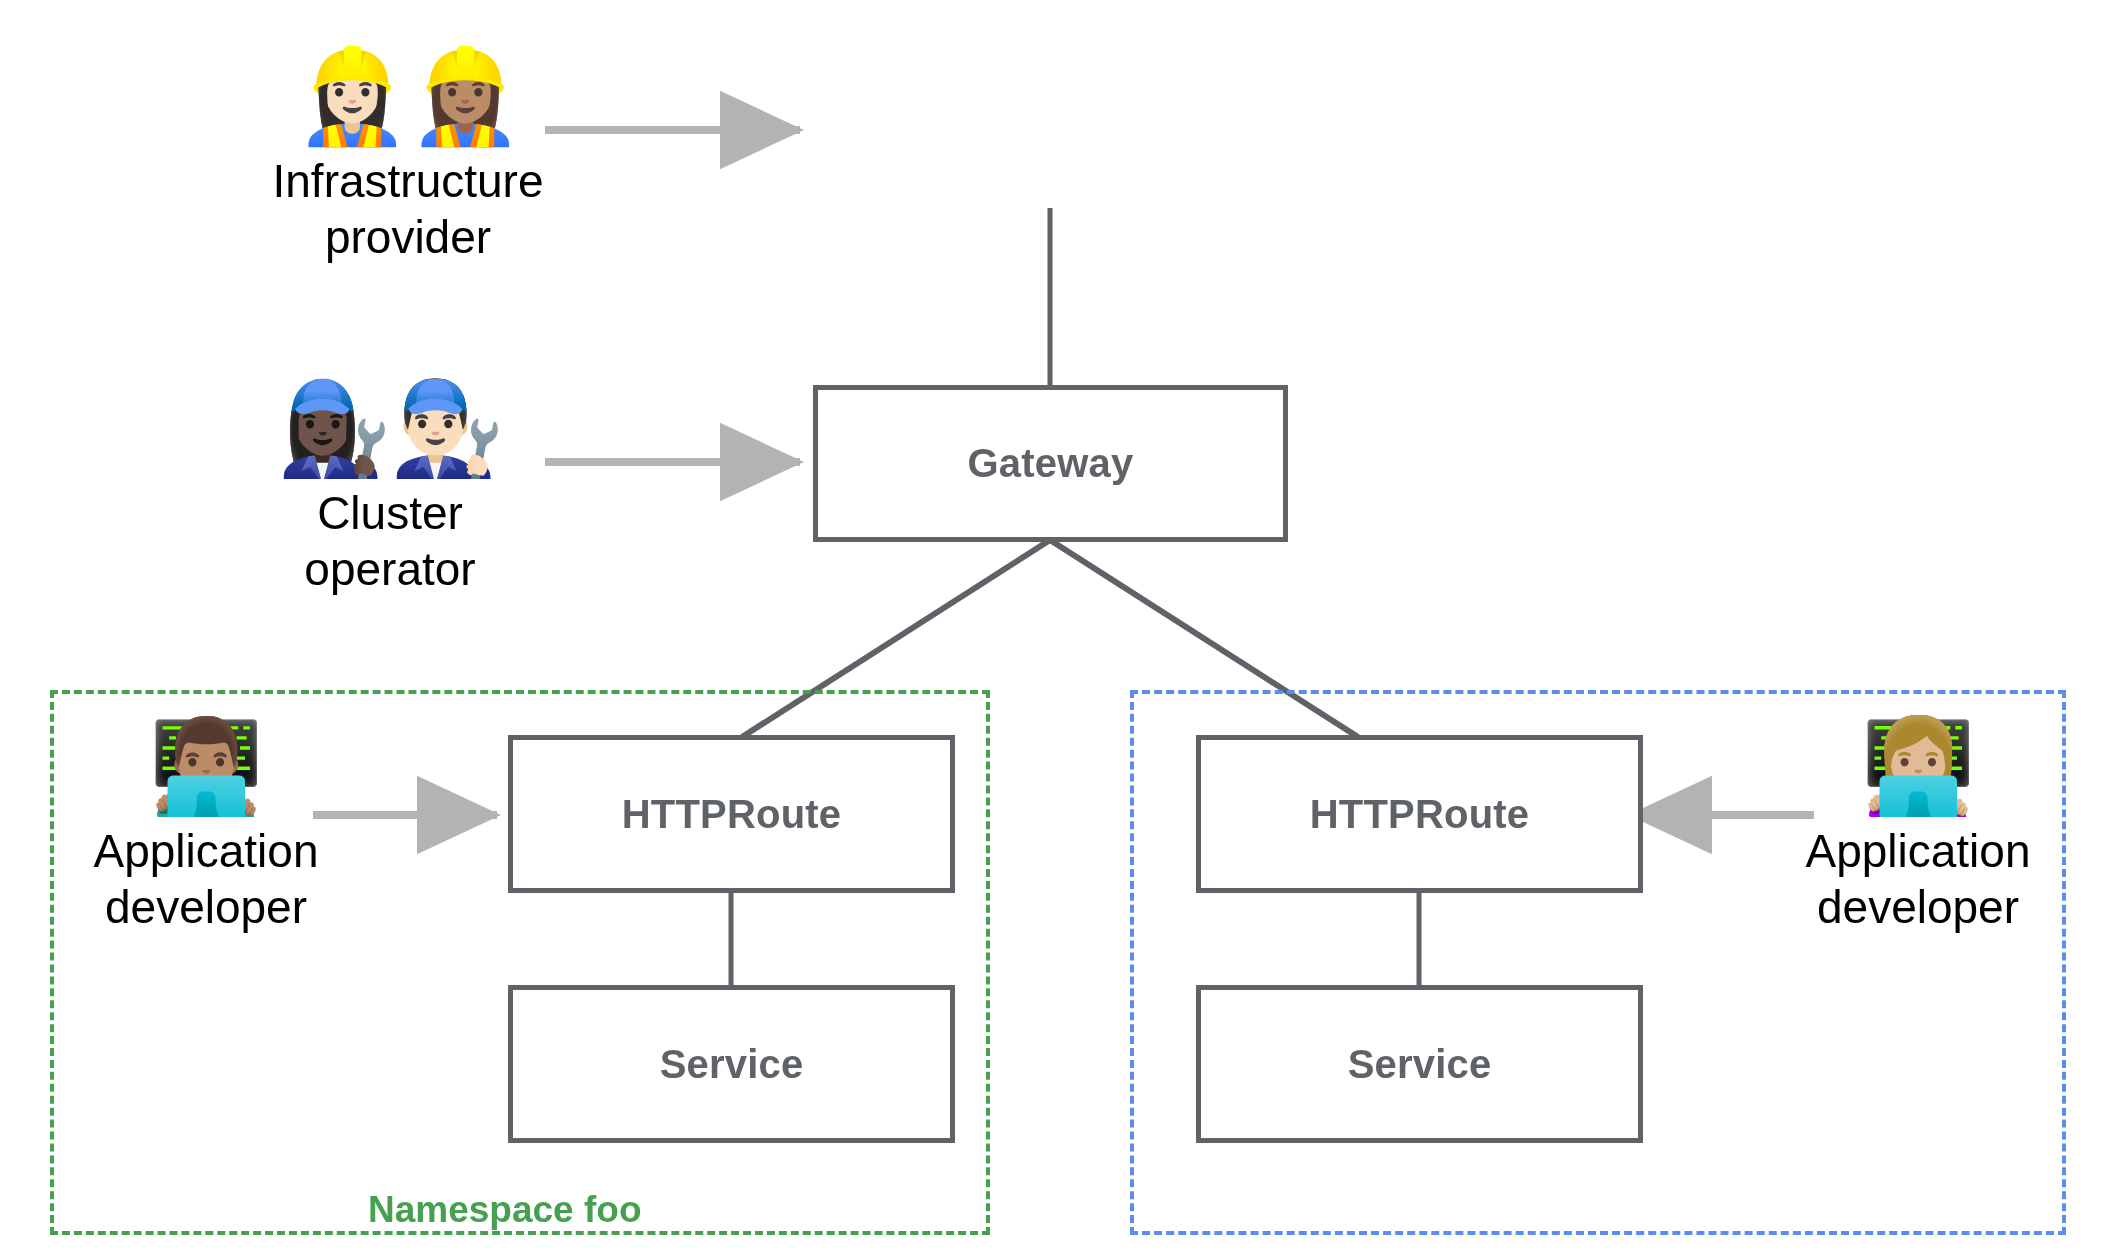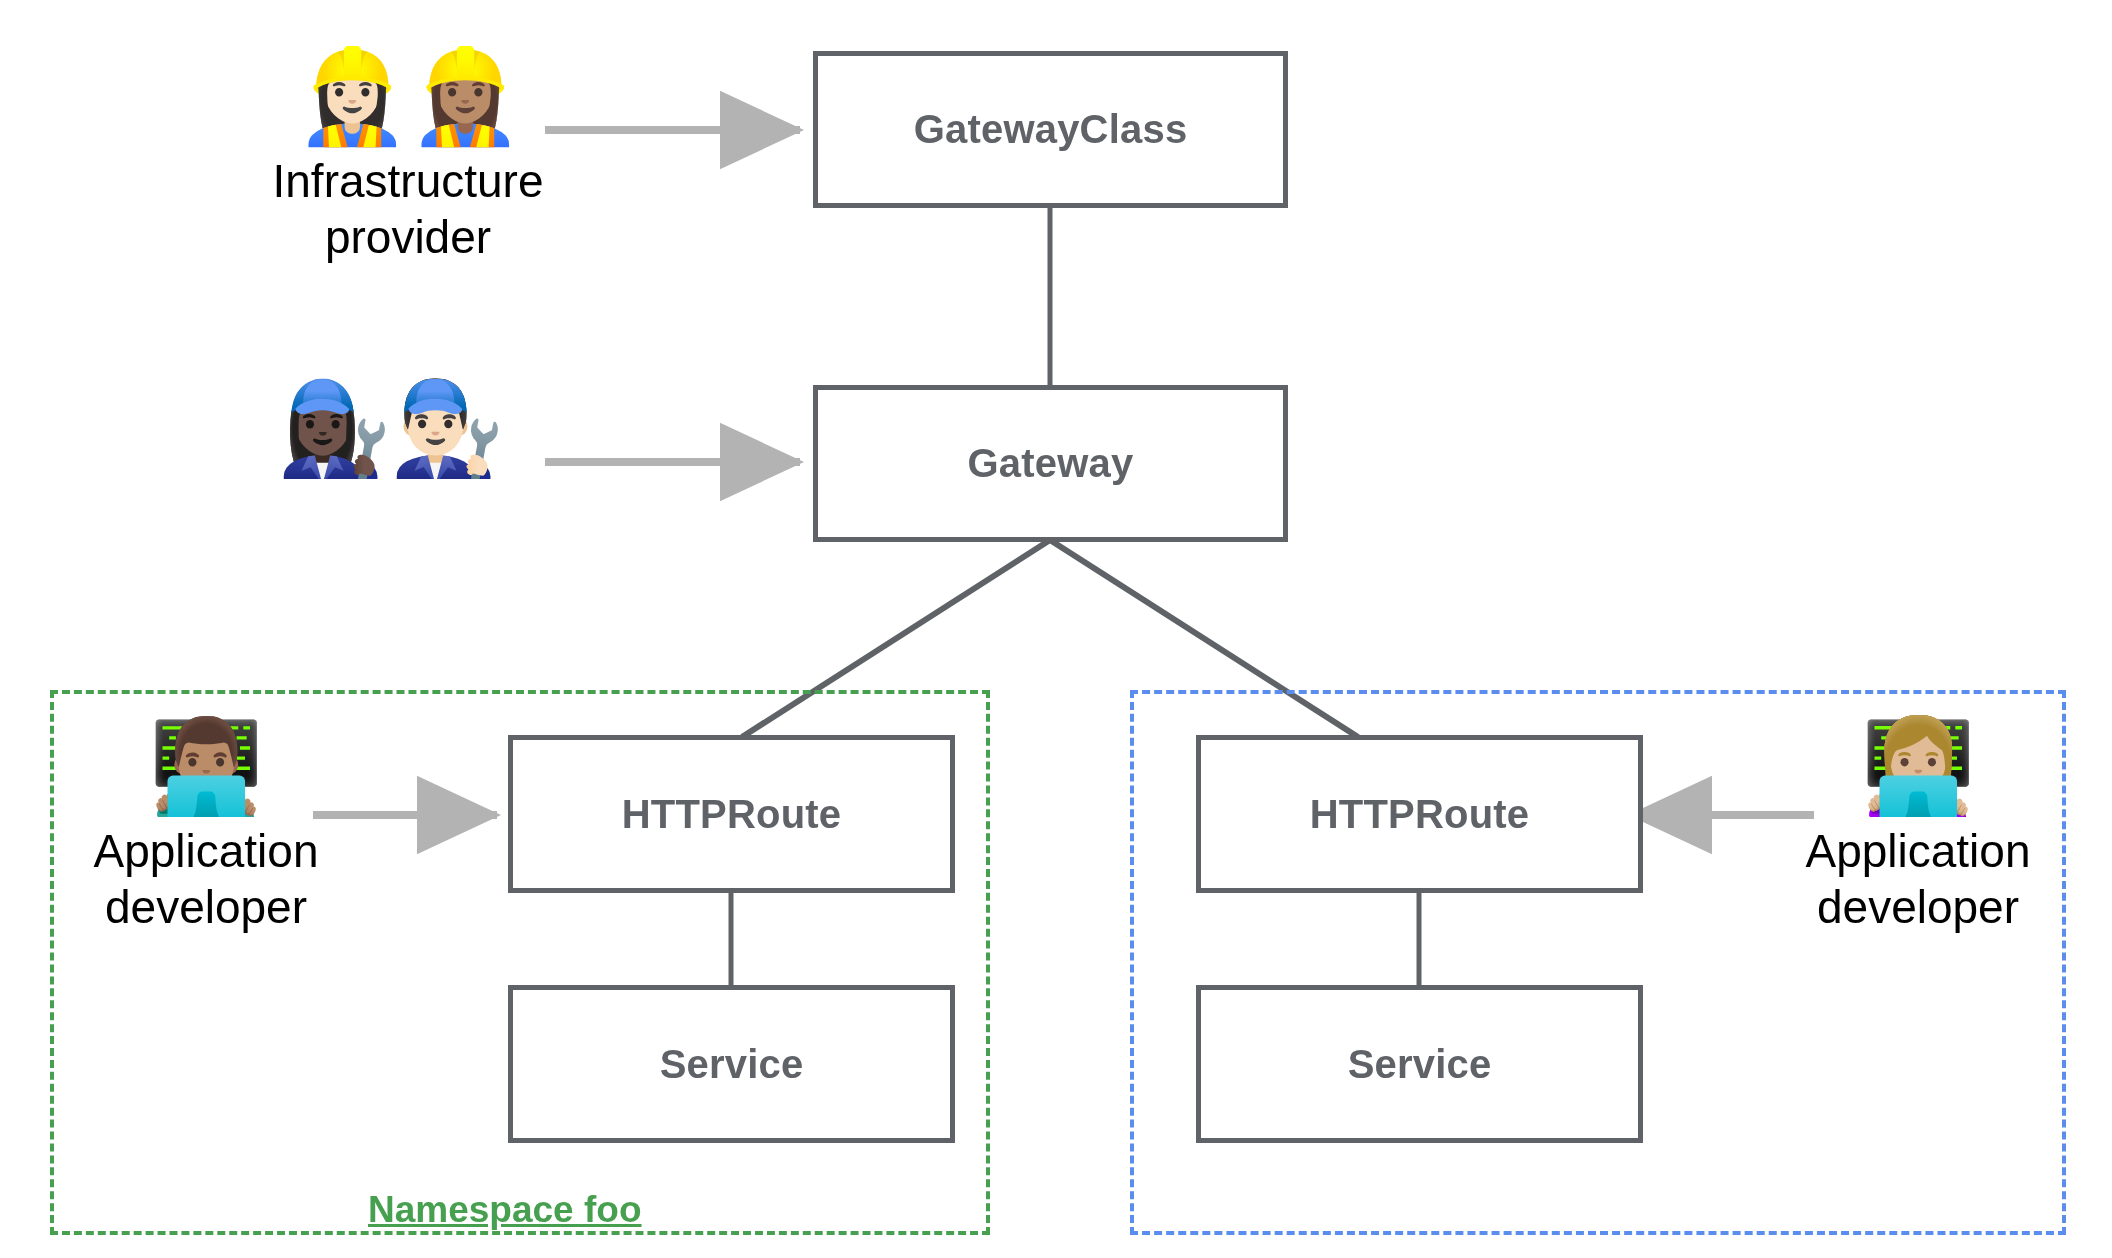--- a/index.html
+++ b/index.html
@@ -109,27 +109,24 @@
     <line x1="545" y1="130" x2="800" y2="130" stroke="#b3b3b3" stroke-width="8" marker-end="url(#arrowGray)"></line>
 
     <line x1="545" y1="462" x2="800" y2="462" stroke="#b3b3b3" stroke-width="8" marker-end="url(#arrowGray)"></line>
 
     <line x1="313" y1="815" x2="497" y2="815" stroke="#b3b3b3" stroke-width="8" marker-end="url(#arrowGray)"></line>
 
     <line x1="1814" y1="815" x2="1632" y2="815" stroke="#b3b3b3" stroke-width="8" marker-end="url(#arrowGray)"></line>
   </svg>
 
   <div class="ns-box ns-green" style="left:50px; top:690px; width:940px; height:545px;"></div>
-  <div class="ns-label ns-label-green" style="left:368px; top:1189px;text-decoration:underline;">Namespace foo</div>
+  <div class="ns-label ns-label-green" style="left:368px; top:1189px;">Namespace foo</div>
 
   <div class="ns-box ns-blue" style="left:1130px; top:690px; width:936px; height:545px;"></div>
 
-  <div class="res-box" style="left:813px; top:51px; width:475px; height:157px;">
-    <span class="res-label">GatewayClass</span>
-  </div>
 
   <div class="res-box" style="left:813px; top:385px; width:475px; height:157px;justify-content:center;">
     <span class="res-label">Gateway</span>
   </div>
 
   <div class="res-box" style="left:508px; top:735px; width:447px; height:158px;">
     <span class="res-label">HTTPRoute</span>
   </div>
 
   <div class="res-box" style="left:508px; top:985px; width:447px; height:158px;">
@@ -145,20 +142,22 @@
   </div>
 
   <div class="persona" style="left:268px; top:48px; width:280px;">
     <div class="persona-emojis">👷🏻‍♀️👷🏽‍♀️</div>
     <div class="persona-caption">Infrastructure
 provider</div>
   </div>
 
   <div class="persona" style="left:250px; top:380px; width:280px;">
     <div class="persona-emojis">👩🏿‍🔧👨🏻‍🔧</div>
+    <div class="persona-caption">Cluster
+operator</div>
   </div>
 
   <div class="persona" style="left:88px; top:718px; width:236px;">
     <div class="persona-emojis">👨🏽‍💻</div>
     <div class="persona-caption">Application
 developer</div>
   </div>
 
   <div class="persona" style="left:1800px; top:718px; width:236px;">
     <div class="persona-emojis">👩🏼‍💻</div>

